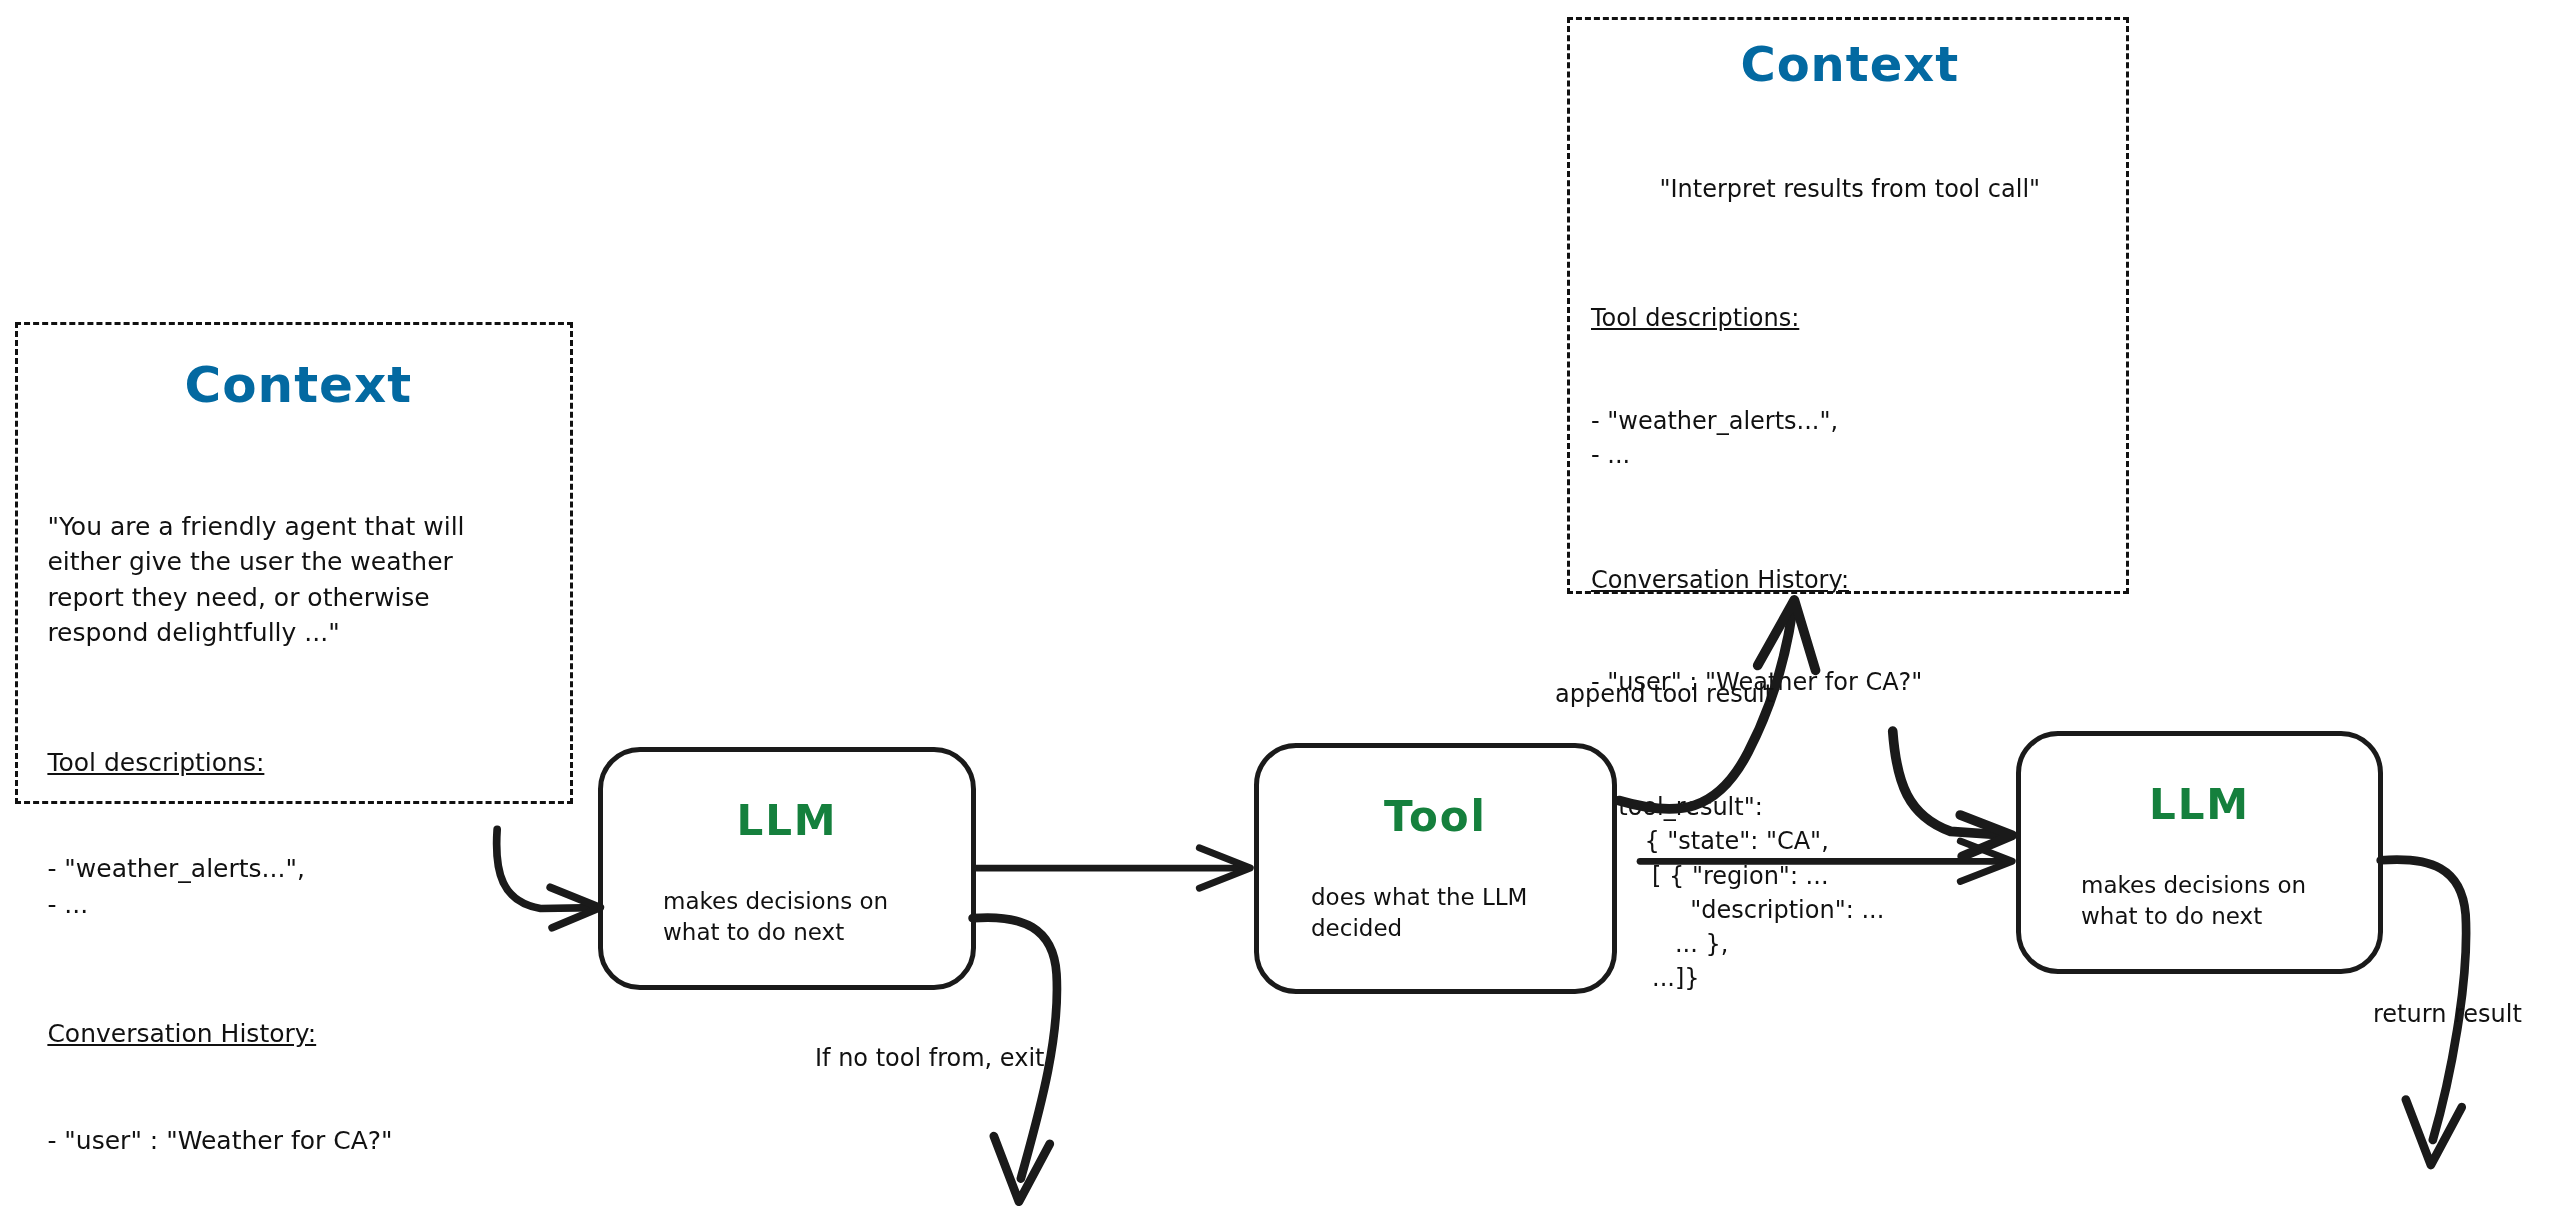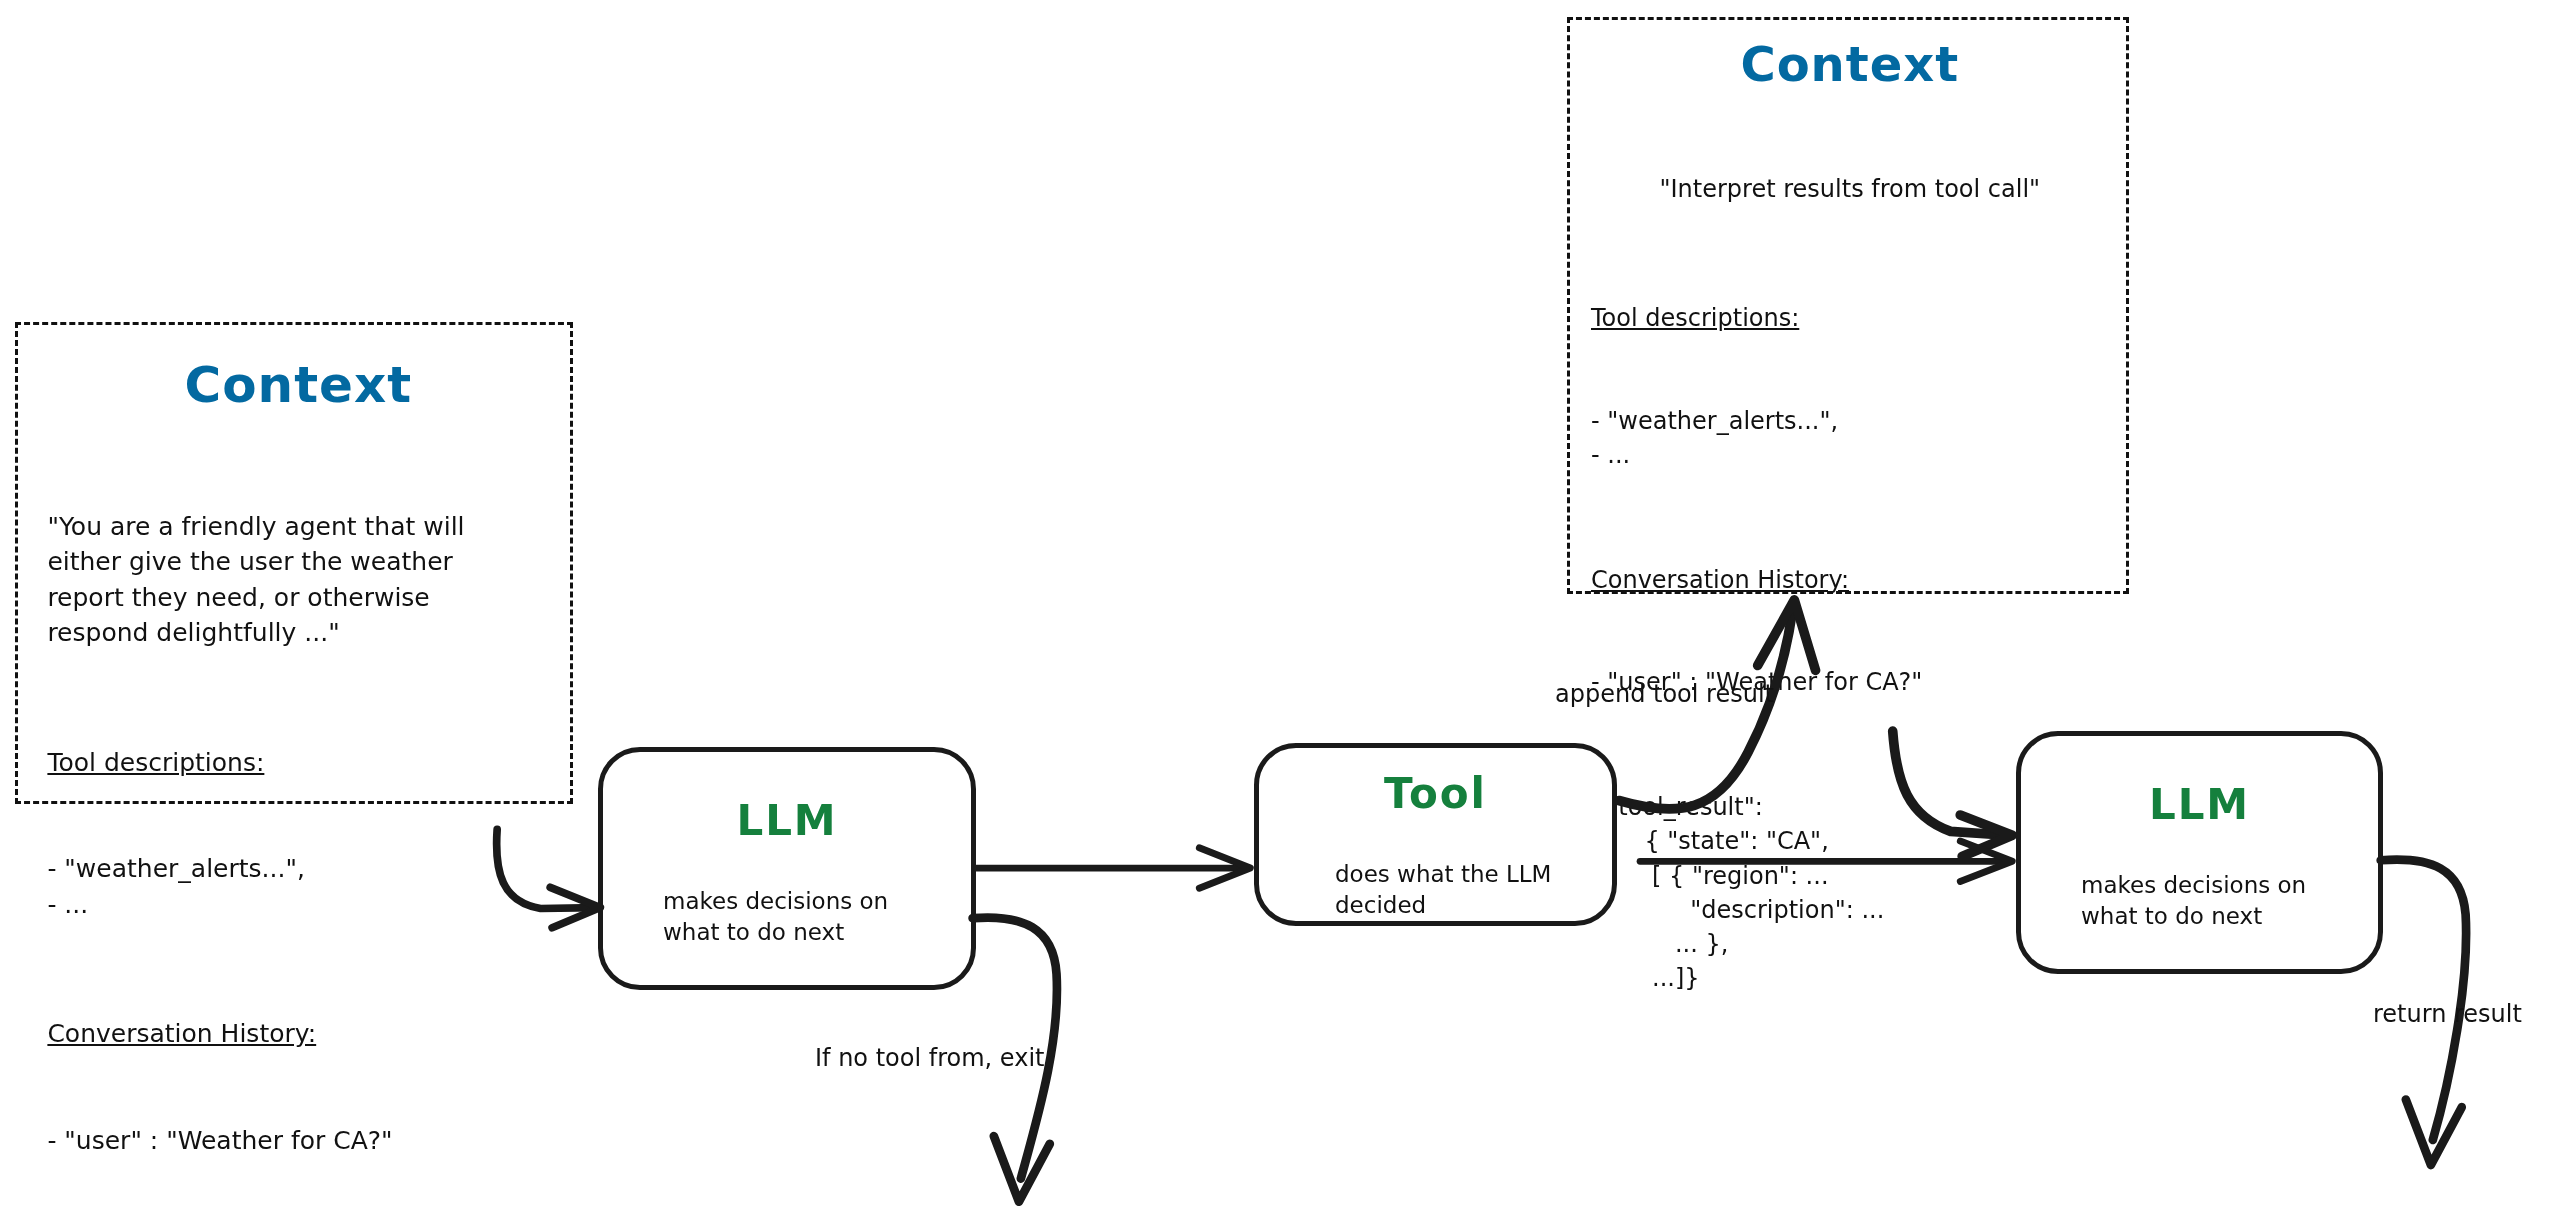--- a/index.html
+++ b/index.html
@@ -97,23 +97,23 @@
     font-size: 23px;
     line-height: 1.34;
     color: #111111;
     margin-top: 41px;
     align-self: flex-start;
     padding-left: 60px;
     white-space: pre-line;
     text-align: left;
   }
   #node-llm1 { left: 598px; top: 747px; width: 378px; height: 243px; }
-  #node-tool { left: 1254px; top: 743px; width: 363px; height: 183px; justify-content: flex-end; }
+  #node-tool { left: 1254px; top: 743px; width: 363px; height: 251px; }
   #node-llm2 { left: 2016px; top: 731px; width: 367px; height: 243px; }
-  #node-tool .node-sub { padding-left: 76px; }
+  #node-tool .node-sub { padding-left: 52px; }
   #node-llm2 .node-sub { padding-left: 60px; }
 
   
   .edge-label {
     position: absolute;
     font-size: 24px;
     color: #111111;
     white-space: nowrap;
   }
   #lbl-append { left: 1555px; top: 680px; }

